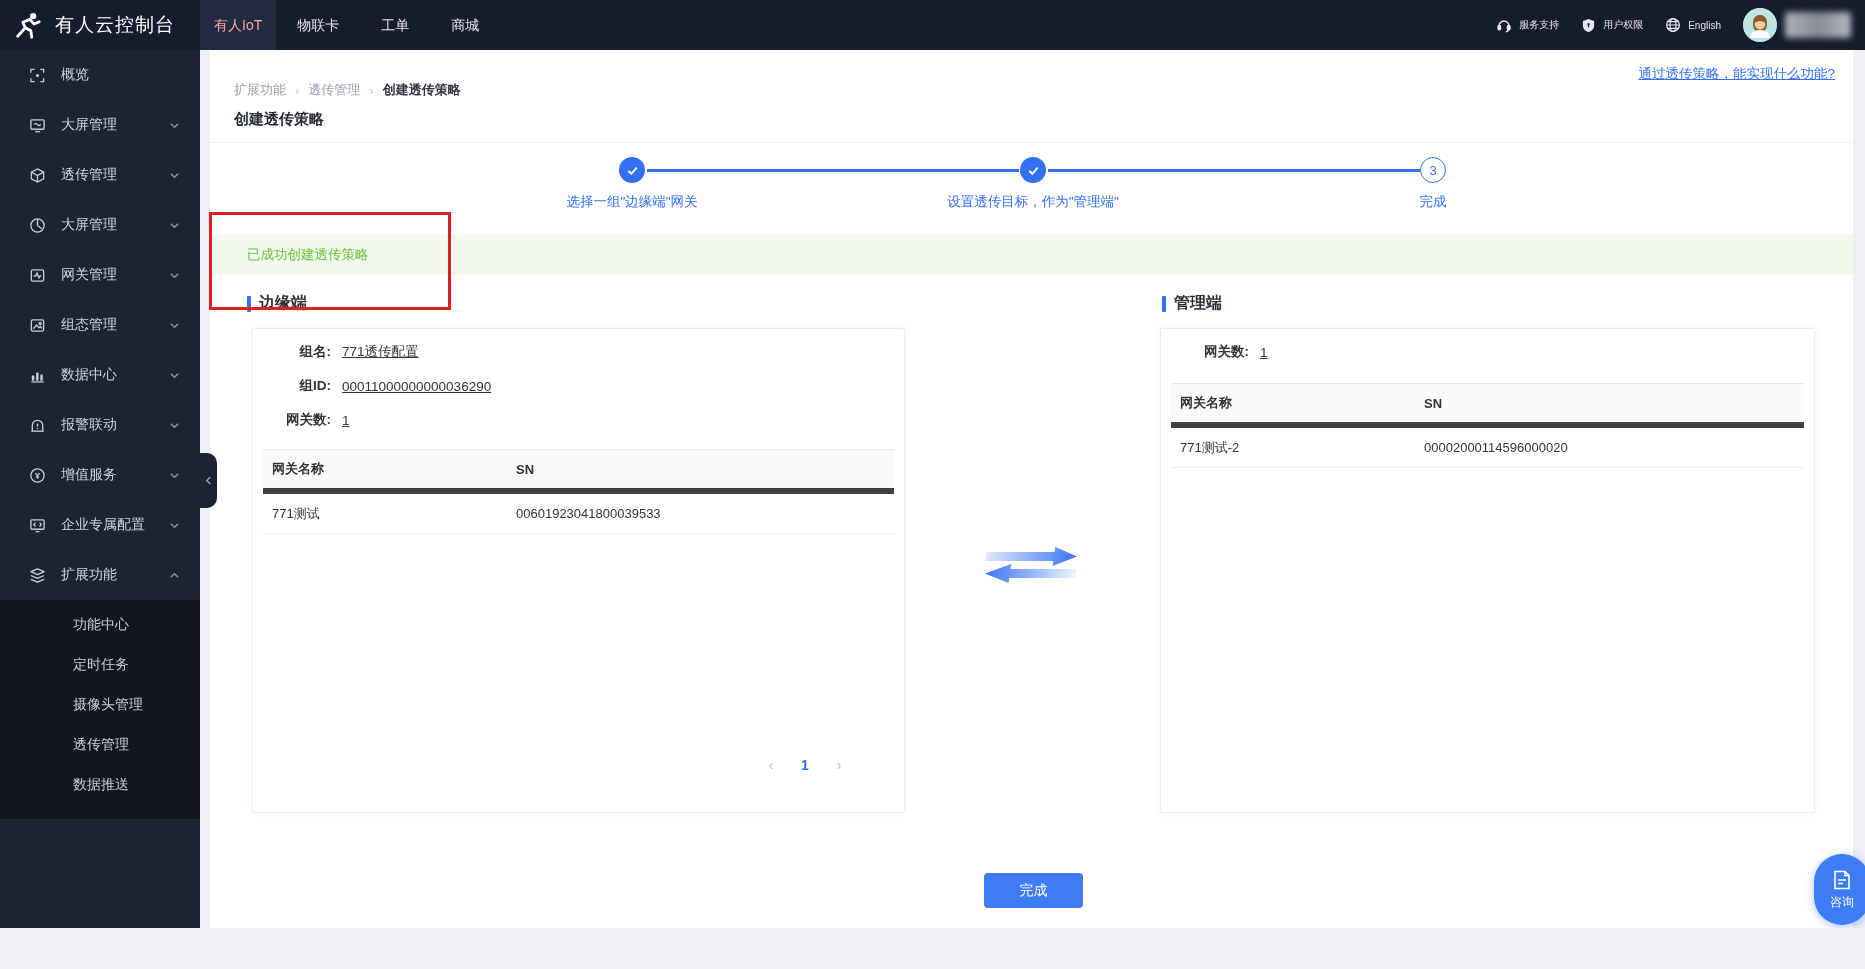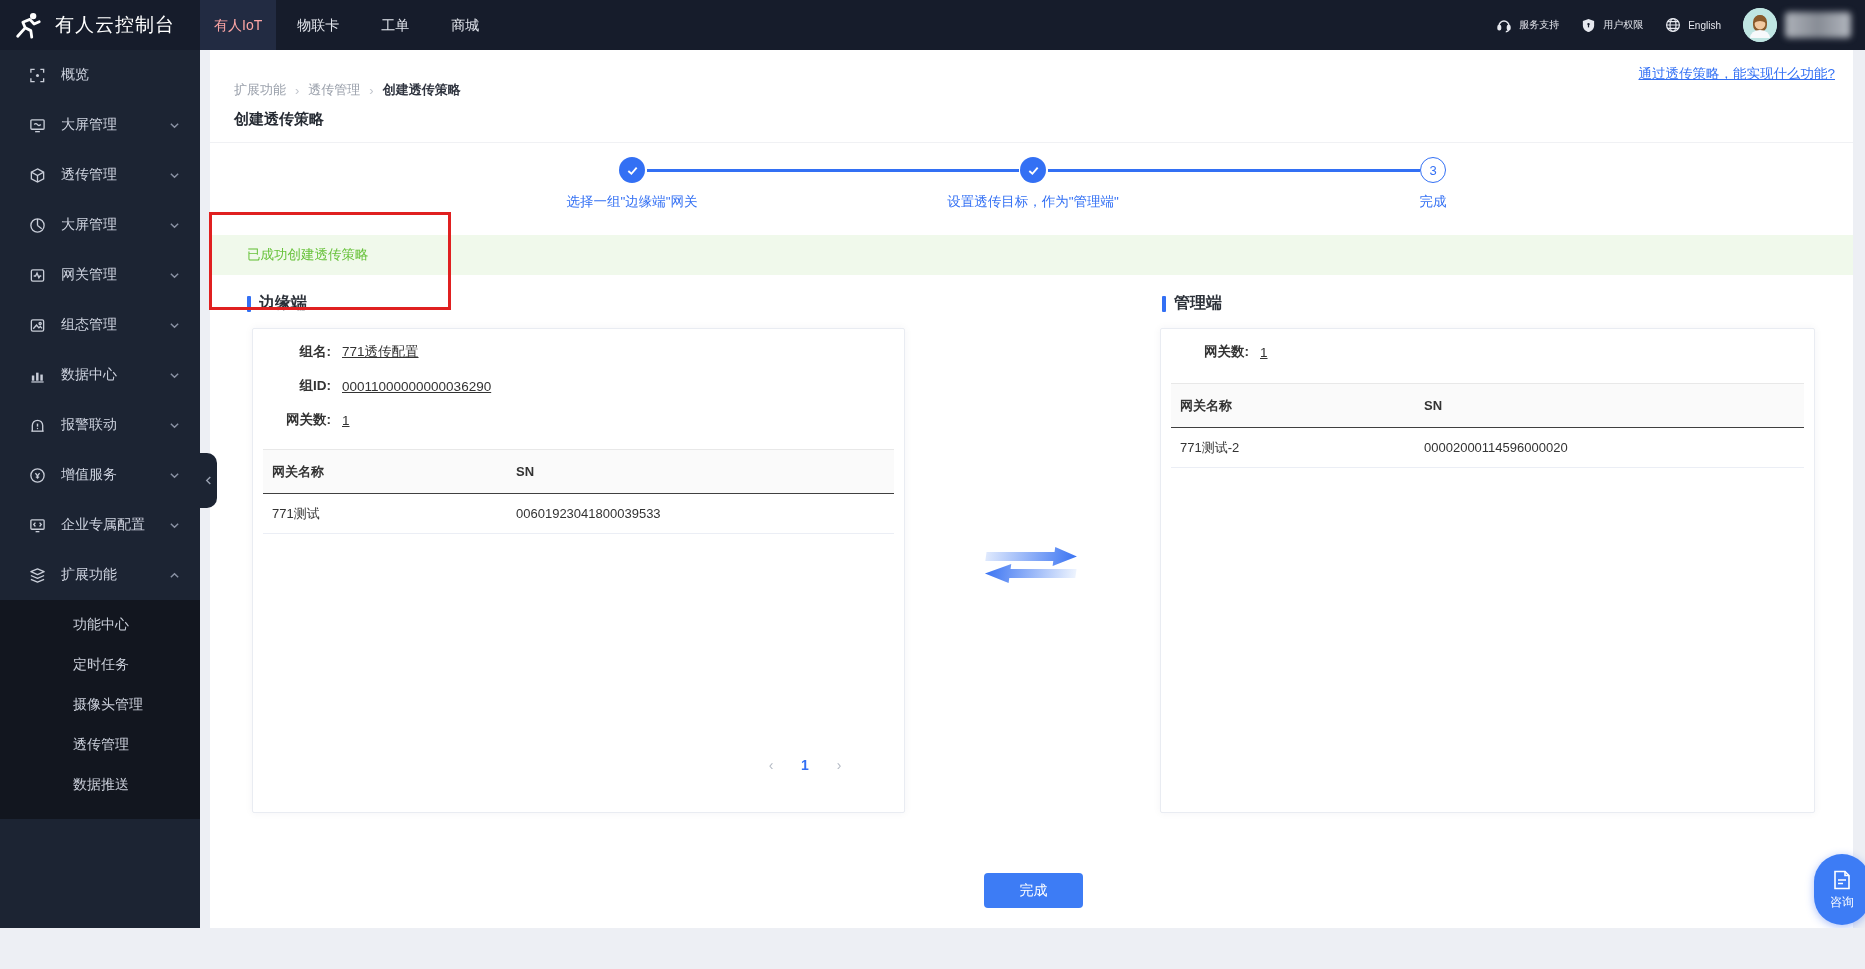--- a/index.html
+++ b/index.html
@@ -58,21 +58,21 @@
   .fields { padding-top:6px; }
   .frow { height:34px; display:flex; align-items:center; font-size:13.5px; }
   .frow .flabel { font-weight:bold; color:#333; text-align:right; flex:none; }
   .card.edge .flabel { width:78px; }
   .card.manage .flabel { width:88px; }
   .frow .fvalue { margin-left:11px; color:#333;text-decoration:underline; }
 
   .gw-table { position:absolute; left:10px; right:10px; font-size:13px; }
   .card.edge .gw-table { top:120px; }
   .card.manage .gw-table { top:54px; }
-  .gw-thead { height:45px; background:#fafafa; border-top:1px solid #e8e8e8; border-bottom:1px solid #404040; display:flex; align-items:center; font-weight:bold; color:#333; }
+  .gw-thead { height:45px; background:#fafafa; border-top:1px solid #e8e8e8; border-bottom:6px solid #404040; display:flex; align-items:center; font-weight:bold; color:#333; }
   .gw-row { height:40px; display:flex; align-items:center; color:#333; border-bottom:1px solid #ebeef5; }
   .gcol1 { width:253px; padding-left:9px; flex:none; }
   .gcol2 { flex:1; }
 
   .pagination { position:absolute; left:505px; top:428px; display:flex; gap:8px; align-items:center; font-size:14px; color:#b4bac4; }
   .pg-btn { width:26px; text-align:center; cursor:pointer; }
   .pg-num { width:26px; text-align:center; color:#3370f4; font-weight:bold; cursor:pointer; }
 
   .transfer { position:absolute; left:774px; top:496px; }
 

